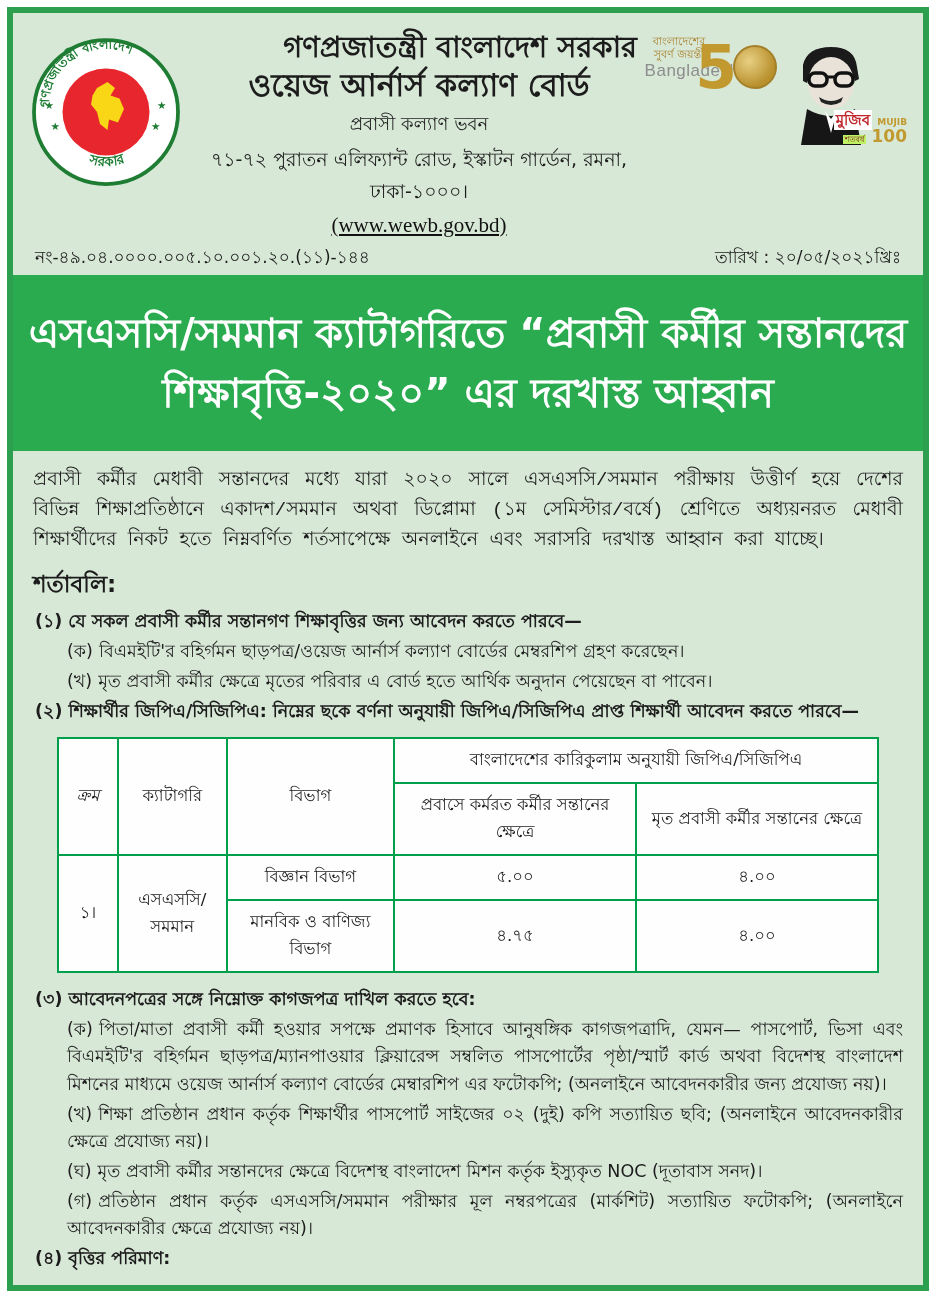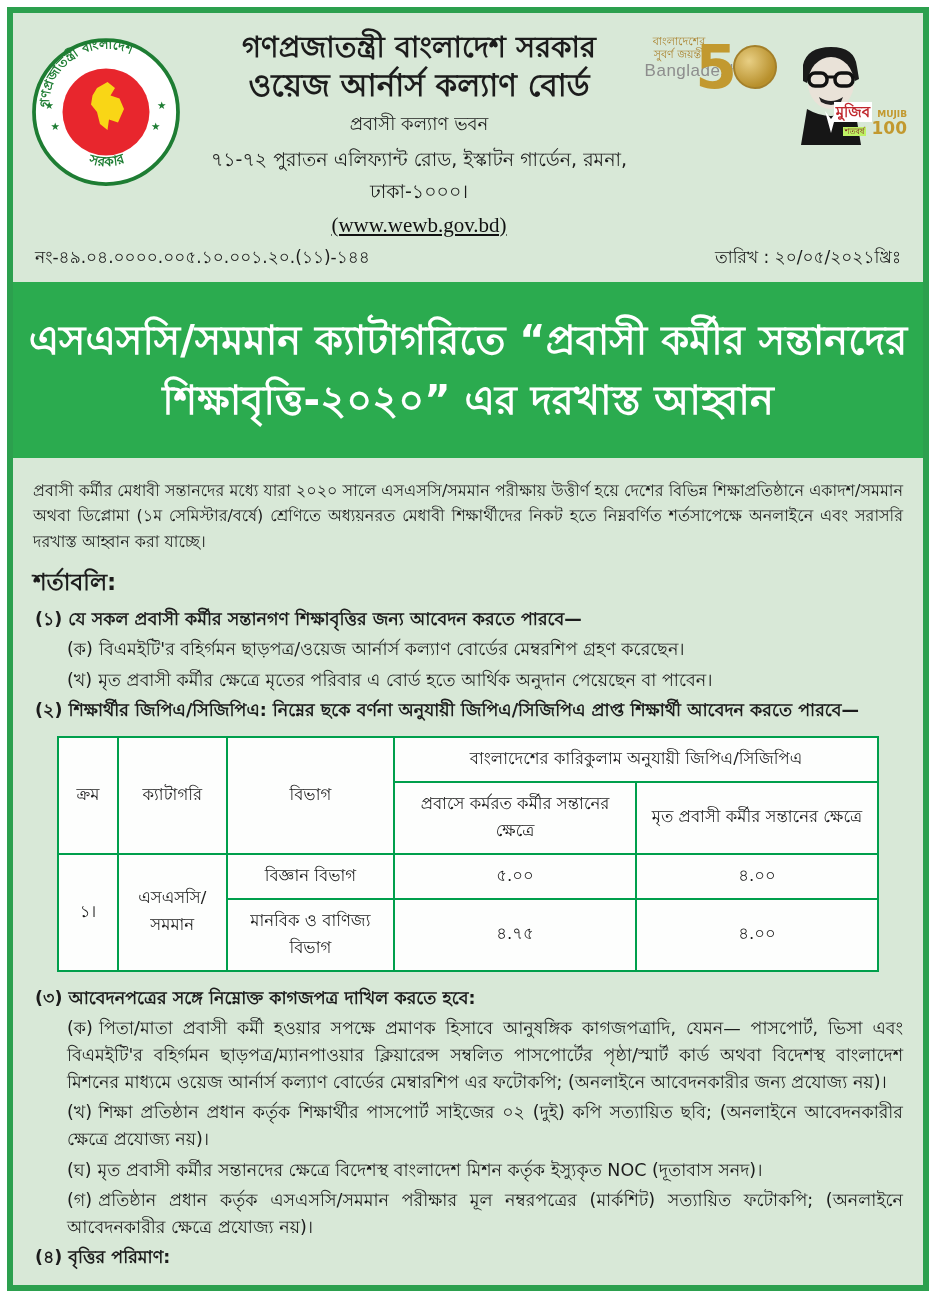--- a/index.html
+++ b/index.html
@@ -14,65 +14,65 @@
     border:6px solid #2ca04e;
     background:#d8e8d7;
     min-height:1284px;
     display:flex;
     flex-direction:column;
   }
   
   .header { display:flex; padding:16px 18px 4px 18px; align-items:flex-start; }
   .seal-wrap { width:170px; flex:0 0 170px; padding-top:8px; }
   .head-center { flex:1 1 auto; text-align:center; }
-  .h-govt { font-size:29px; font-weight:bold; line-height:1.25; }
+  .h-govt { font-size:29px; font-weight:bold; line-height:1.25;text-align:right; }
   .h-board { font-size:31px; font-weight:bold; line-height:1.3; }
   .h-ministry { font-size:19px; margin-top:6px; }
   .h-building { font-size:18px; margin-top:4px; }
   .h-address { font-size:19px; margin-top:4px; }
   .h-web { font-size:21px; margin-top:4px; font-family:"Liberation Serif","DejaVu Serif",serif; }
   .h-web a { color:#111; text-decoration:underline; cursor:pointer; }
   .head-logos { width:268px; flex:0 0 268px; display:flex; gap:6px; padding-top:6px; }
   
   .jubilee { width:138px; position:relative; height:110px; }
   .jub-bn { font-size:11px; color:#a9802c; line-height:1.2; text-align:center; width:84px; }
   .jub-en { font-size:17px; color:#8d8d8d; letter-spacing:.5px; width:110px; text-align:center; font-family:"Liberation Sans",sans-serif; }
   .jub-50 { position:absolute; right:-2px; top:2px; font-size:60px; font-weight:bold; color:#c2992f; line-height:1; display:flex; align-items:center; }
   .jub-zero { width:44px; height:44px; border-radius:50%; background:radial-gradient(circle at 35% 35%, #e8cf84, #b8902c 70%); display:inline-block; margin-left:-4px; border:2px solid #a4802a; }
   
   .mujib { width:124px; height:110px; position:relative; }
   .mujib svg { display:block; }
-  .mujib-text { position:absolute; right:-2px; bottom:8px; line-height:1; text-align:right; }
+  .mujib-text { position:absolute; right:-2px; bottom:0; line-height:1; text-align:right; }
   .mujib-bn { font-size:15px; font-weight:bold; color:#c0272d; background:#fff; padding:1px 2px; }
   .mujib-sub { font-size:8px; color:#7d1a1e; background:#bef264; padding:0 2px; }
   .mujib-en { font-size:9px; color:#c2992f; font-weight:bold; }
   .mujib-100 { font-size:17px; color:#c2992f; font-weight:bold; }
   
-  .refrow { display:flex; justify-content:space-between; padding:2px 22px 10px 22px; font-size:17px; }
+  .refrow { display:flex; justify-content:space-between; padding:2px 22px 3px 22px; font-size:17px; }
   
   .banner {
     background:#2bab4f; color:#ffffff; text-align:center;
     padding:28px 14px; font-size:40px; font-weight:bold; line-height:1.5;
   }
   
   .content { padding:12px 20px 6px 20px; flex:1 1 auto; display:flex; flex-direction:column; }
-  .intro { font-size:16px; line-height:1.6; text-align:justify; margin-top:8px; }
+  .intro { font-size:19px; line-height:1.6; text-align:justify; margin-top:2px;font-family:Liberation Mono, monospace; }
   .terms-heading { font-size:23px; font-weight:bold; margin-top:10px; }
   .li { font-size:17.5px; line-height:1.55; text-align:justify; margin-top:3px; }
   .l1 { padding-left:2px; }
   .l2 { padding-left:34px; }
   .bold { font-weight:bold; }
   .lbl { margin-right:6px; }
   
   .gpa-table { border-collapse:collapse; margin:12px auto 10px auto; width:822px; background:#fdfefd; }
   .gpa-table th, .gpa-table td {
     border:2.5px solid #009f4c; text-align:center; vertical-align:middle;
     font-size:16.5px; padding:8px 6px; font-weight:normal;
   }
-  .col-serial { width:60px; } .col-cat { width:109px; } .col-div { width:168px; }
+  .col-serial { width:60px;font-style:italic; } .col-cat { width:109px; } .col-div { width:168px; }
   .col-g1 { width:243px; } .col-g2 { width:243px; }
 </style>
 </head>
 <body>
 
 <div class="frame">
 
   <div class="header">
 
     <div class="seal-wrap">

